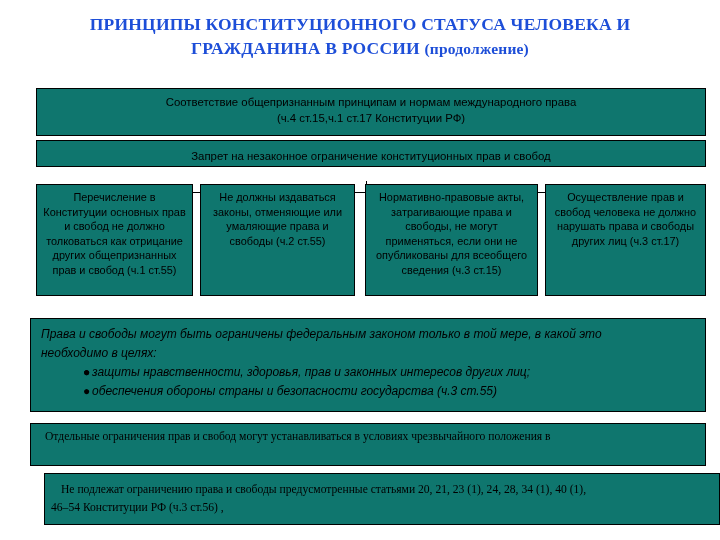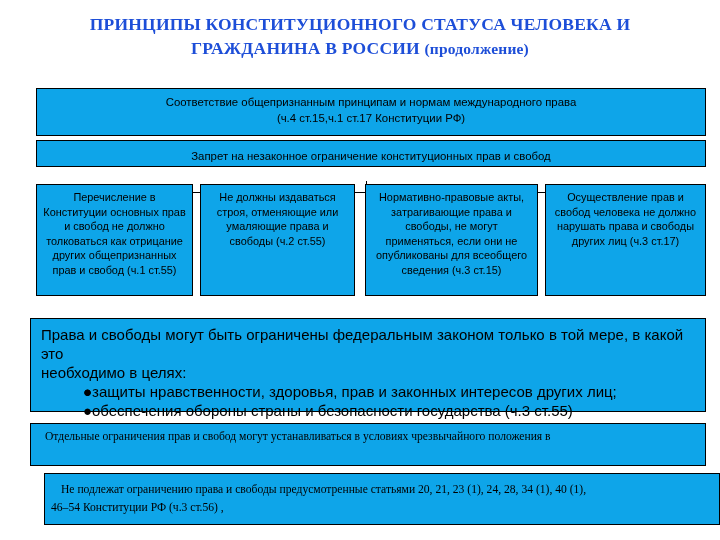--- a/index.html
+++ b/index.html
@@ -39,21 +39,21 @@
   .title .tail {
     font-size: 15.5px;
     margin-top: 44px;
   }
 
   
   .box {
     position: absolute;
     box-sizing: border-box;
     border: 1px solid #000000;
-    background: #0ea5e9;
+    background: #0f766e;
   }
   .box-inner {
     font-size: 11.4px;
     line-height: 15.5px;
   }
   .center { text-align: center; }
   .left { text-align: left; }
 
   
   #box-international {
@@ -121,22 +121,23 @@
 
   
   #box-limitation {
     left: 30px;
     top: 318px;
     width: 676px;
     height: 94px;
   }
   #box-limitation .box-inner {
     padding: 6px 8px 0 10px;
-    font-size: 15px;
+    font-size: 12px;
     line-height: 19px;
+    font-style: italic;
   }
   ul.bullets {
     list-style: none;
     margin: 0;
     padding: 0 0 0 42px;
   }
   ul.bullets li {
     position: relative;
     padding-left: 9px;
   }
@@ -206,21 +207,21 @@
   <div class="conn-drop" id="conn-drop-1"></div>
   <div class="conn-drop" id="conn-drop-2"></div>
   <div class="conn-drop" id="conn-drop-3"></div>
   <div class="conn-drop" id="conn-drop-4"></div>
 
   <div class="box col" id="col-1">
     <div class="box-inner center">Перечисление в Конституции основных прав и свобод не должно толковаться как отрицание других общепризнанных прав и свобод (ч.1 ст.55)</div>
   </div>
 
   <div class="box col" id="col-2">
-    <div class="box-inner center">Не должны издаваться строя, отменяющие или умаляющие права и свободы (ч.2 ст.55)</div>
+    <div class="box-inner center">Не должны издаваться законы, отменяющие или умаляющие права и свободы (ч.2 ст.55)</div>
   </div>
 
   <div class="box col" id="col-3">
     <div class="box-inner center">Нормативно-правовые акты, затрагивающие права и свободы, не могут применяться, если они не опубликованы для всеобщего сведения (ч.3 ст.15)</div>
   </div>
 
   <div class="box col" id="col-4">
     <div class="box-inner center">Осуществление прав и свобод человека не должно нарушать права и свободы других лиц (ч.3 ст.17)</div>
   </div>
 

